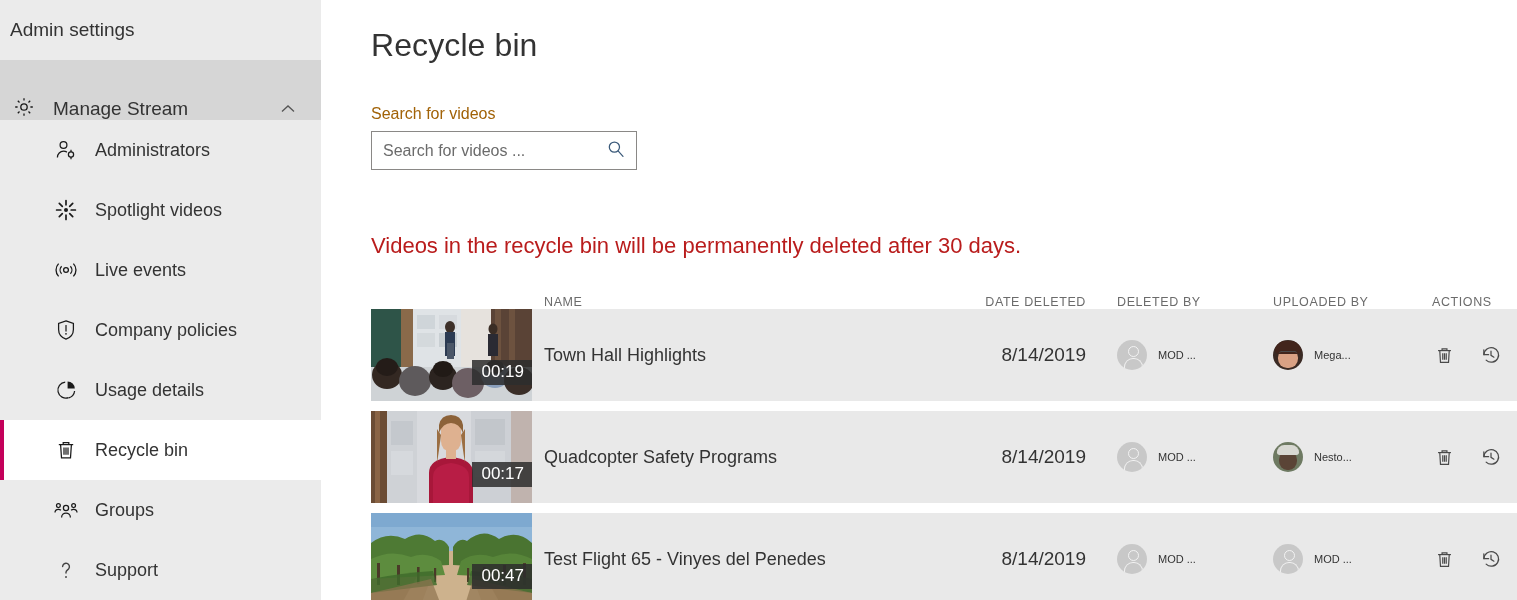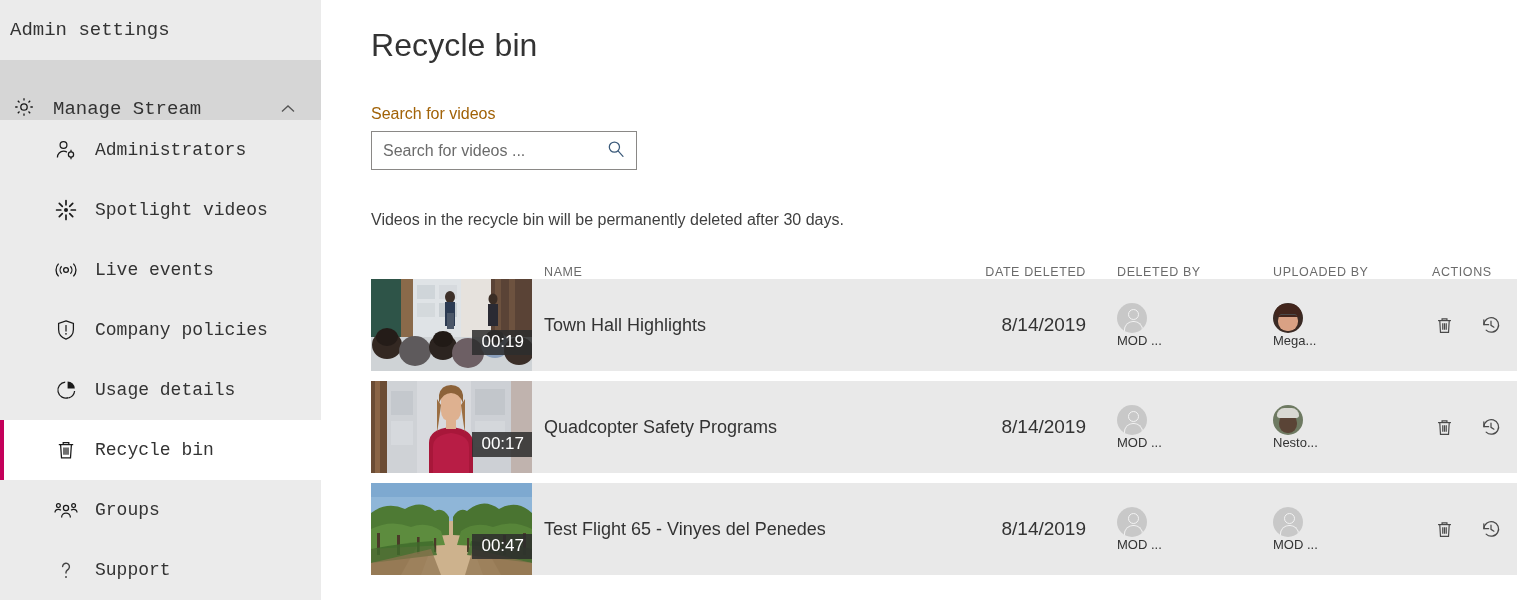--- a/index.html
+++ b/index.html
@@ -18,21 +18,20 @@
   }
 
   
   .sidebar {
     width: 321px;
     height: 600px;
     background: #ebebeb;
     flex: 0 0 321px;
     position: relative;
     overflow: hidden;
-    font-family: Liberation Mono, monospace;
   }
   .admin-settings {
     height: 60px;
     display: flex;
     align-items: center;
     padding-left: 10px;
     font-size: 19px;
     color: #333333;
     font-weight: 400;
   }
@@ -130,23 +129,23 @@
   .search-input::placeholder { color: #6b6b6b; opacity: 1; }
   .search-btn {
     width: 40px; height: 100%;
     display: flex; align-items: center; justify-content: center;
     background: transparent;
     border: none;
     cursor: pointer;
     color: #3b5a7a;
   }
   .notice {
-    margin-top: 41px;
-    font-size: 16px;
-    color: #404040;
+    margin-top: 63px;
+    font-size: 22px;
+    color: #b91c1c;
   }
 
   
   .table { margin-top: 24px; width: 1147px; }
   .thead {
     display: flex;
     align-items: flex-end;
     height: 26px;
     font-size: 12.5px;
     letter-spacing: 0.6px;
@@ -193,24 +192,23 @@
     white-space: nowrap;
     overflow: hidden;
   }
   .vdate {
     font-size: 19px;
     color: #333333;
     text-align: right;
   }
   .person {
     display: flex;
-    align-items: flex-start;
-    font-size: 13px;
-    color: #333333;
-    flex-direction: column;
+    align-items: center;
+    font-size: 11px;
+    color: #333333;
   }
   .avatar {
     width: 30px; height: 30px;
     border-radius: 50%;
     flex: 0 0 30px;
     margin-right: 11px;
     overflow: hidden;
     position: relative;
     background: #c8c8c8;
   }

